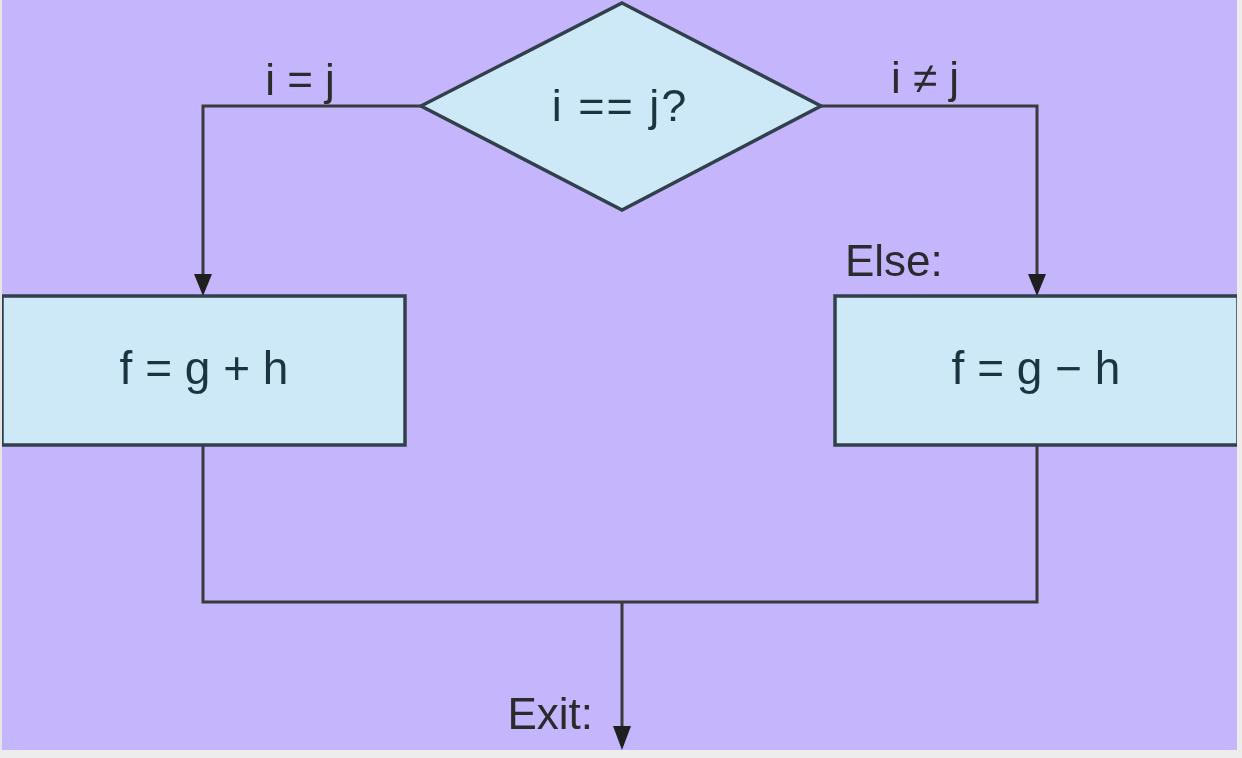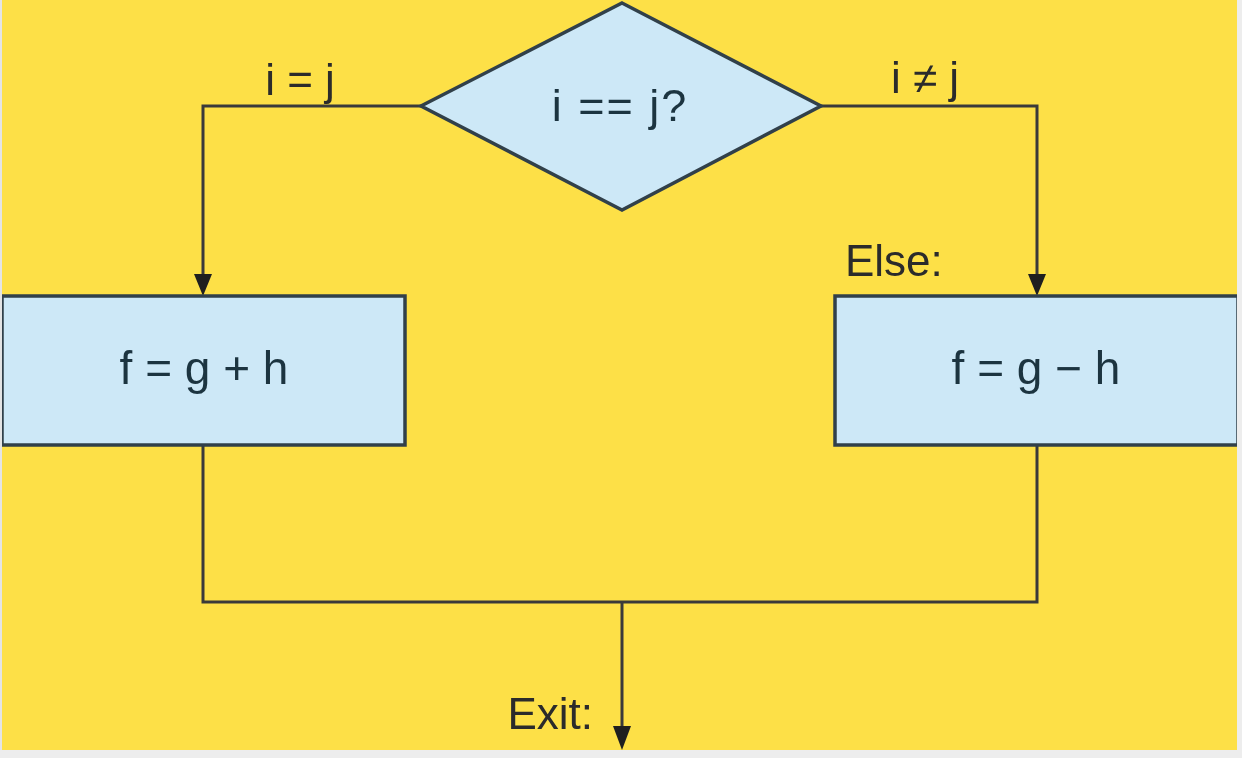--- a/index.html
+++ b/index.html
@@ -5,21 +5,21 @@
   html, body {
     margin: 0;
     padding: 0;
     background: #ffffff;
     font-family: "Liberation Sans", sans-serif;
   }
   .stage {
     position: relative;
     width: 1242px;
     height: 758px;
-    background: #fde047;
+    background: #c4b5fd;
     overflow: hidden;
   }
   .stage svg { position: absolute; left: 0; top: 0; display: block; }
 
   
   .frame-left   { position: absolute; left: 0;  top: 0; width: 2px;  height: 758px; background: #e4e4e4; }
   .frame-right  { position: absolute; right: 0; top: 0; width: 5px;  height: 758px; background: #ededed; }
   .frame-bottom { position: absolute; left: 0;  bottom: 0; width: 1242px; height: 8px; background: #ededed; }
 
   .node-shape {

